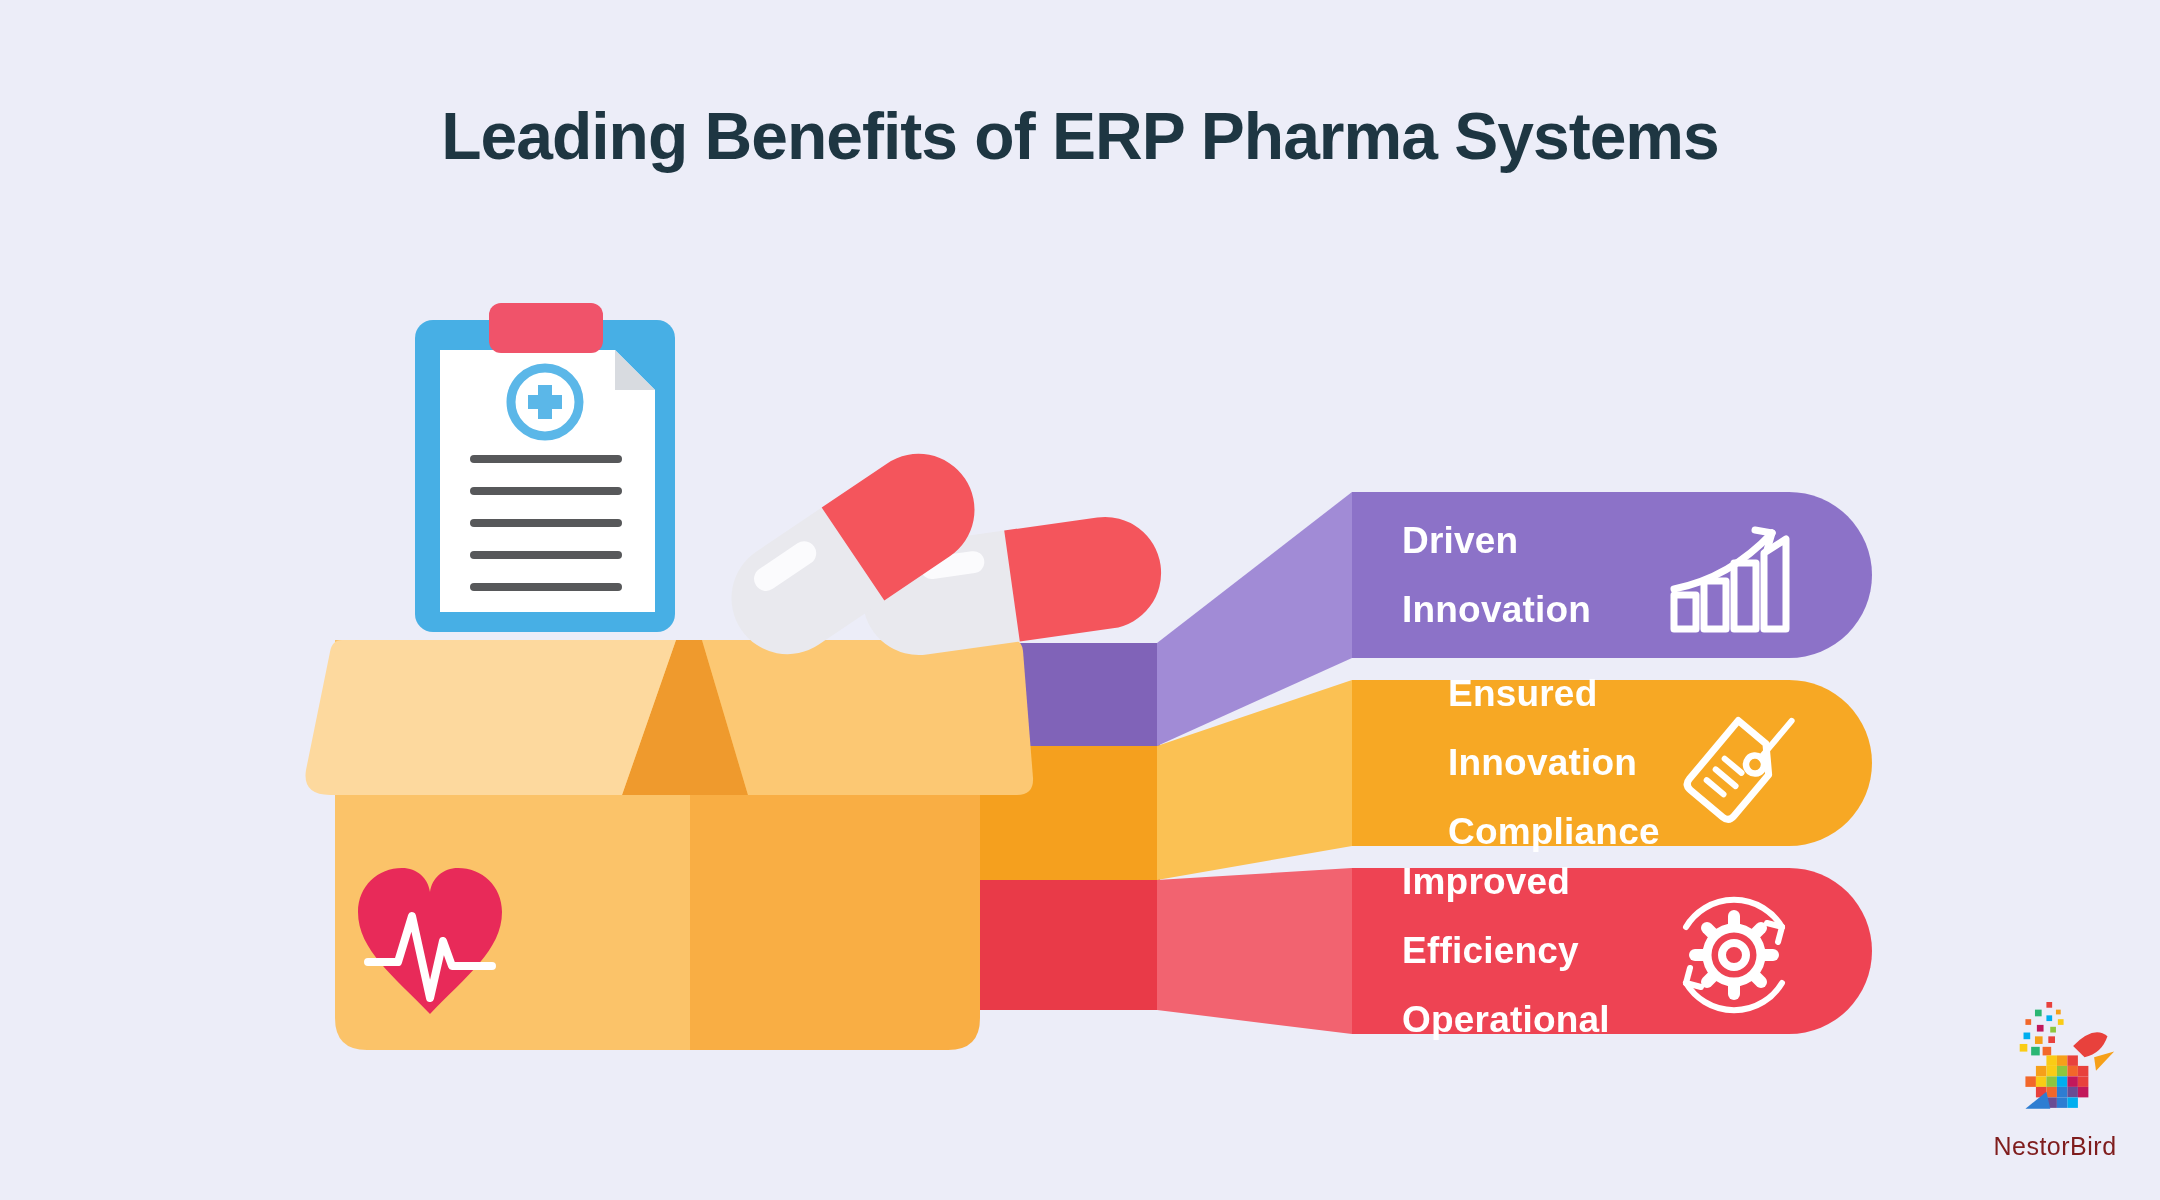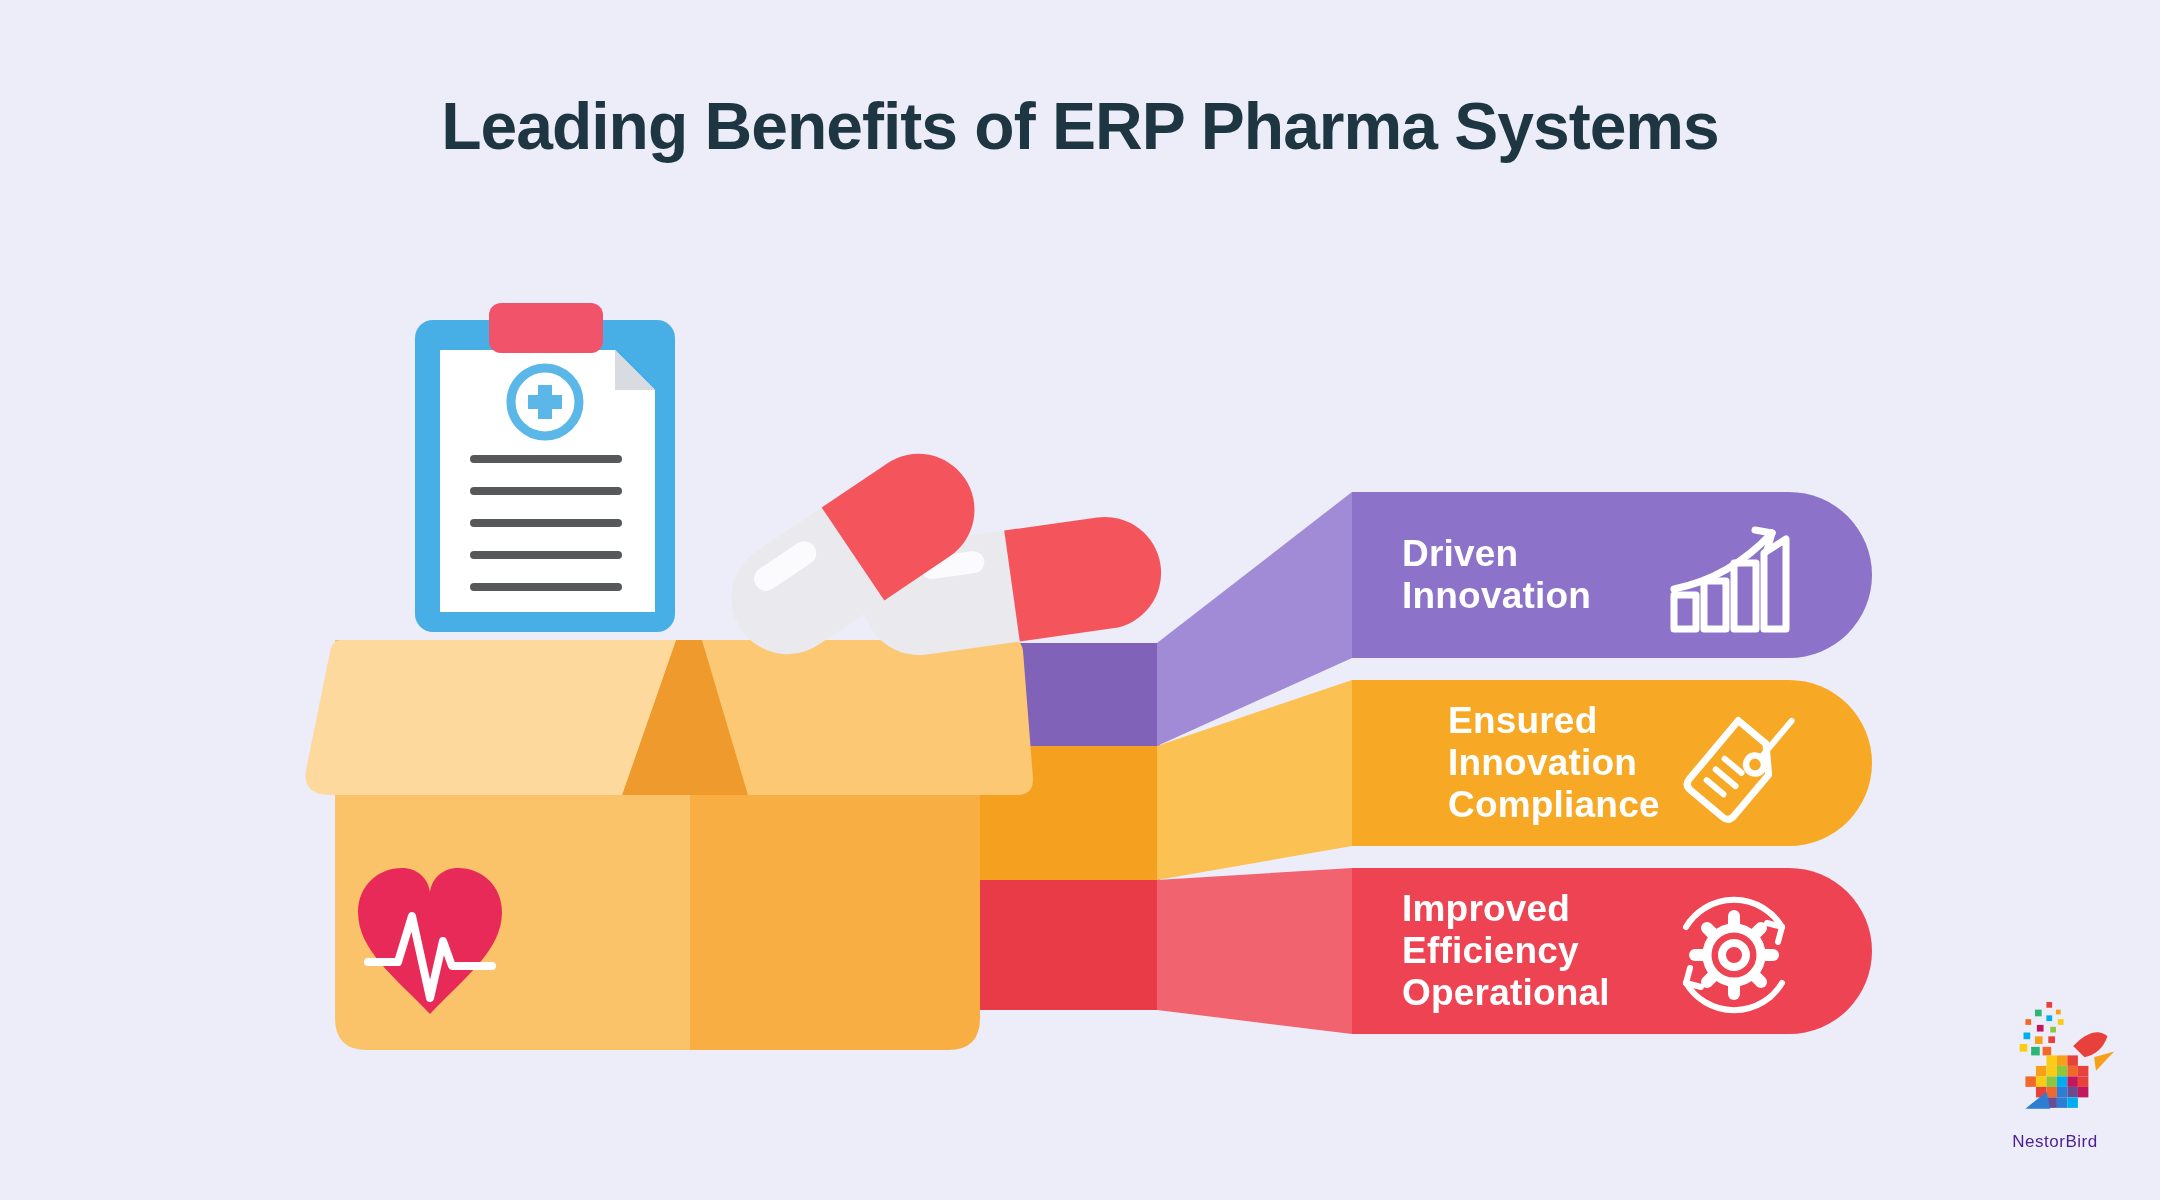--- a/index.html
+++ b/index.html
@@ -4,47 +4,48 @@
 <style>
   html,body{margin:0;padding:0;}
   body{
     width:2160px;height:1200px;overflow:hidden;
     background:#ECEDF8;
     font-family:"Liberation Sans","DejaVu Sans",sans-serif;
   }
   .stage{position:relative;width:2160px;height:1200px;}
   .scene{position:absolute;left:0;top:0;}
   h1.title{
-    position:absolute;left:0;right:0;top:88px;margin:0;
+    position:absolute;left:0;right:0;top:88px;margin:10px;
     text-align:center;
     font-size:66px;font-weight:bold;letter-spacing:-1px;
     color:#1E3642;
   }
   .banner-text{
     position:absolute;left:1402px;width:270px;
     display:flex;flex-direction:column;justify-content:center;
     color:#FFFFFF;font-weight:bold;font-size:37px;line-height:1.13;
     letter-spacing:.2px;
+    gap:27px;
   }
   .banner-text.b0{top:492px;height:166px;}
   .banner-text.b1{top:680px;height:166px;margin-left:46px;}
   .banner-text.b2{top:868px;height:166px;}
   .banner-icon{
     position:absolute;left:1664px;width:140px;
     display:flex;align-items:center;justify-content:center;
   }
   .banner-icon.b0{top:492px;height:166px;}
   .banner-icon.b1{top:680px;height:166px;}
   .banner-icon.b2{top:868px;height:166px;}
   .logo{
     position:absolute;left:1935px;top:1002px;width:240px;
     display:flex;flex-direction:column;align-items:center;
   }
   .logo-text{
-    margin-top:6px;font-size:17px;font-weight:500;color:#4c1d95;letter-spacing:.5px;
+    margin-top:6px;font-size:25px;font-weight:500;color:#7f1d1d;letter-spacing:.5px;
   }
 </style>
 </head>
 <body>
 
 <div class="stage">
 
   <h1 class="title">Leading Benefits of ERP Pharma Systems</h1>
 
   <svg class="scene" width="2160" height="1200" viewBox="0 0 2160 1200">

